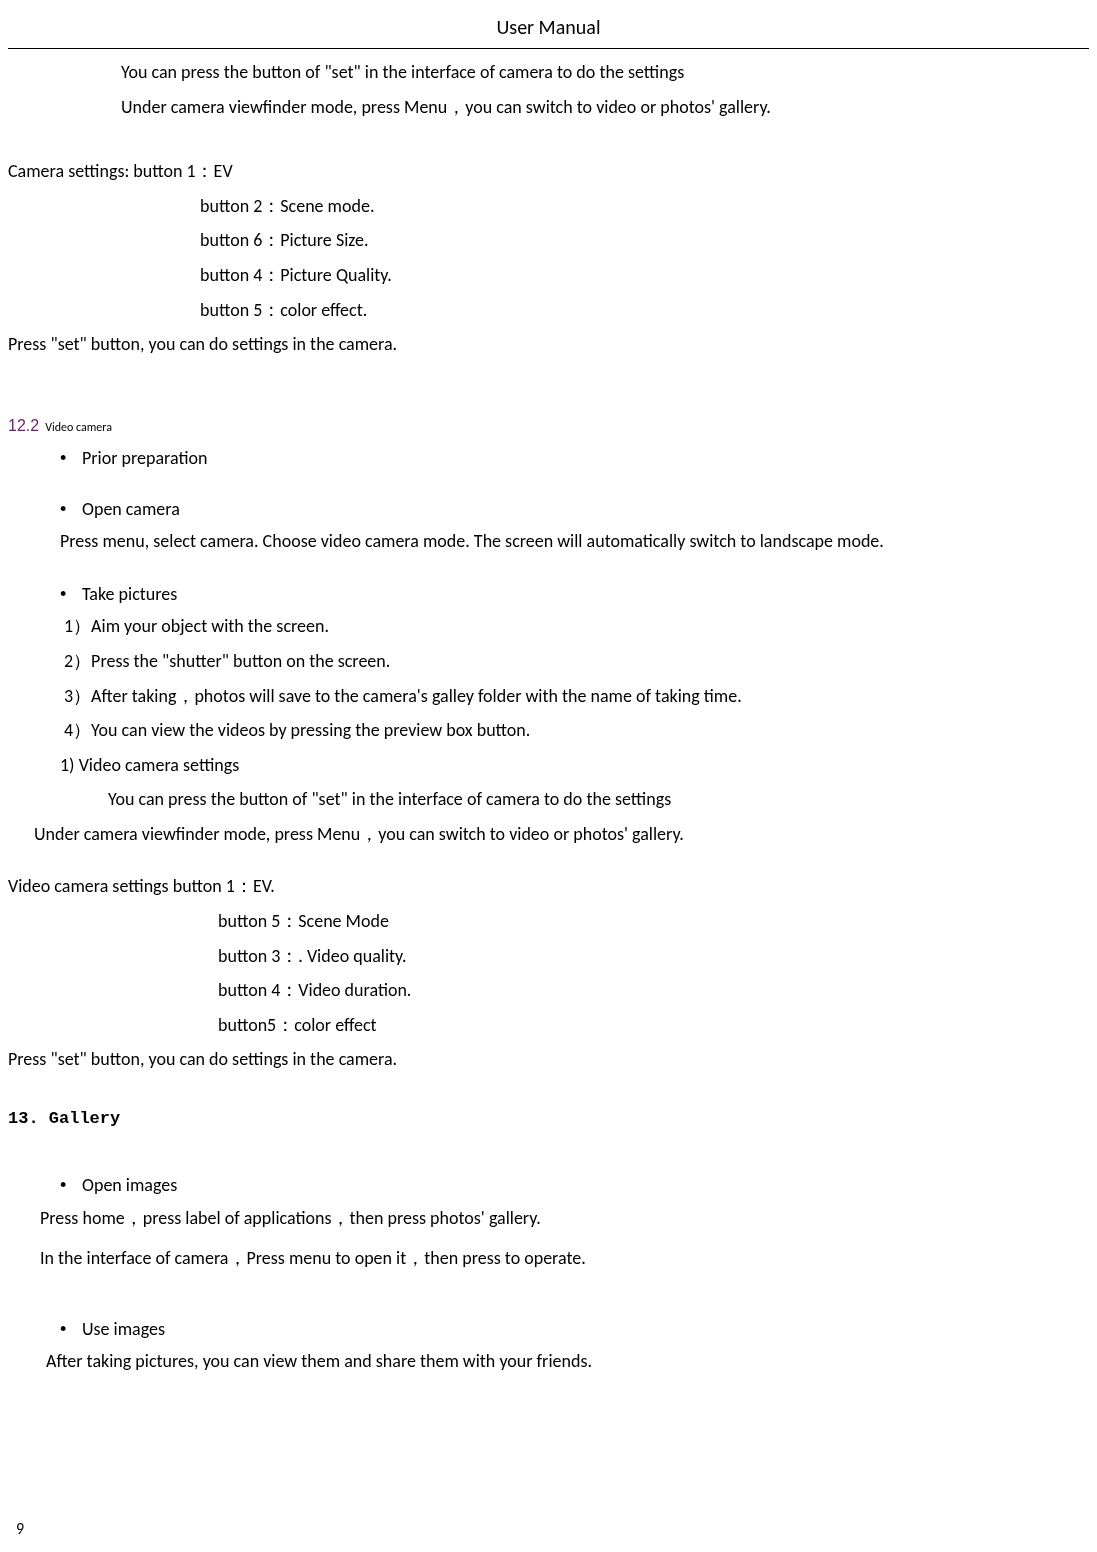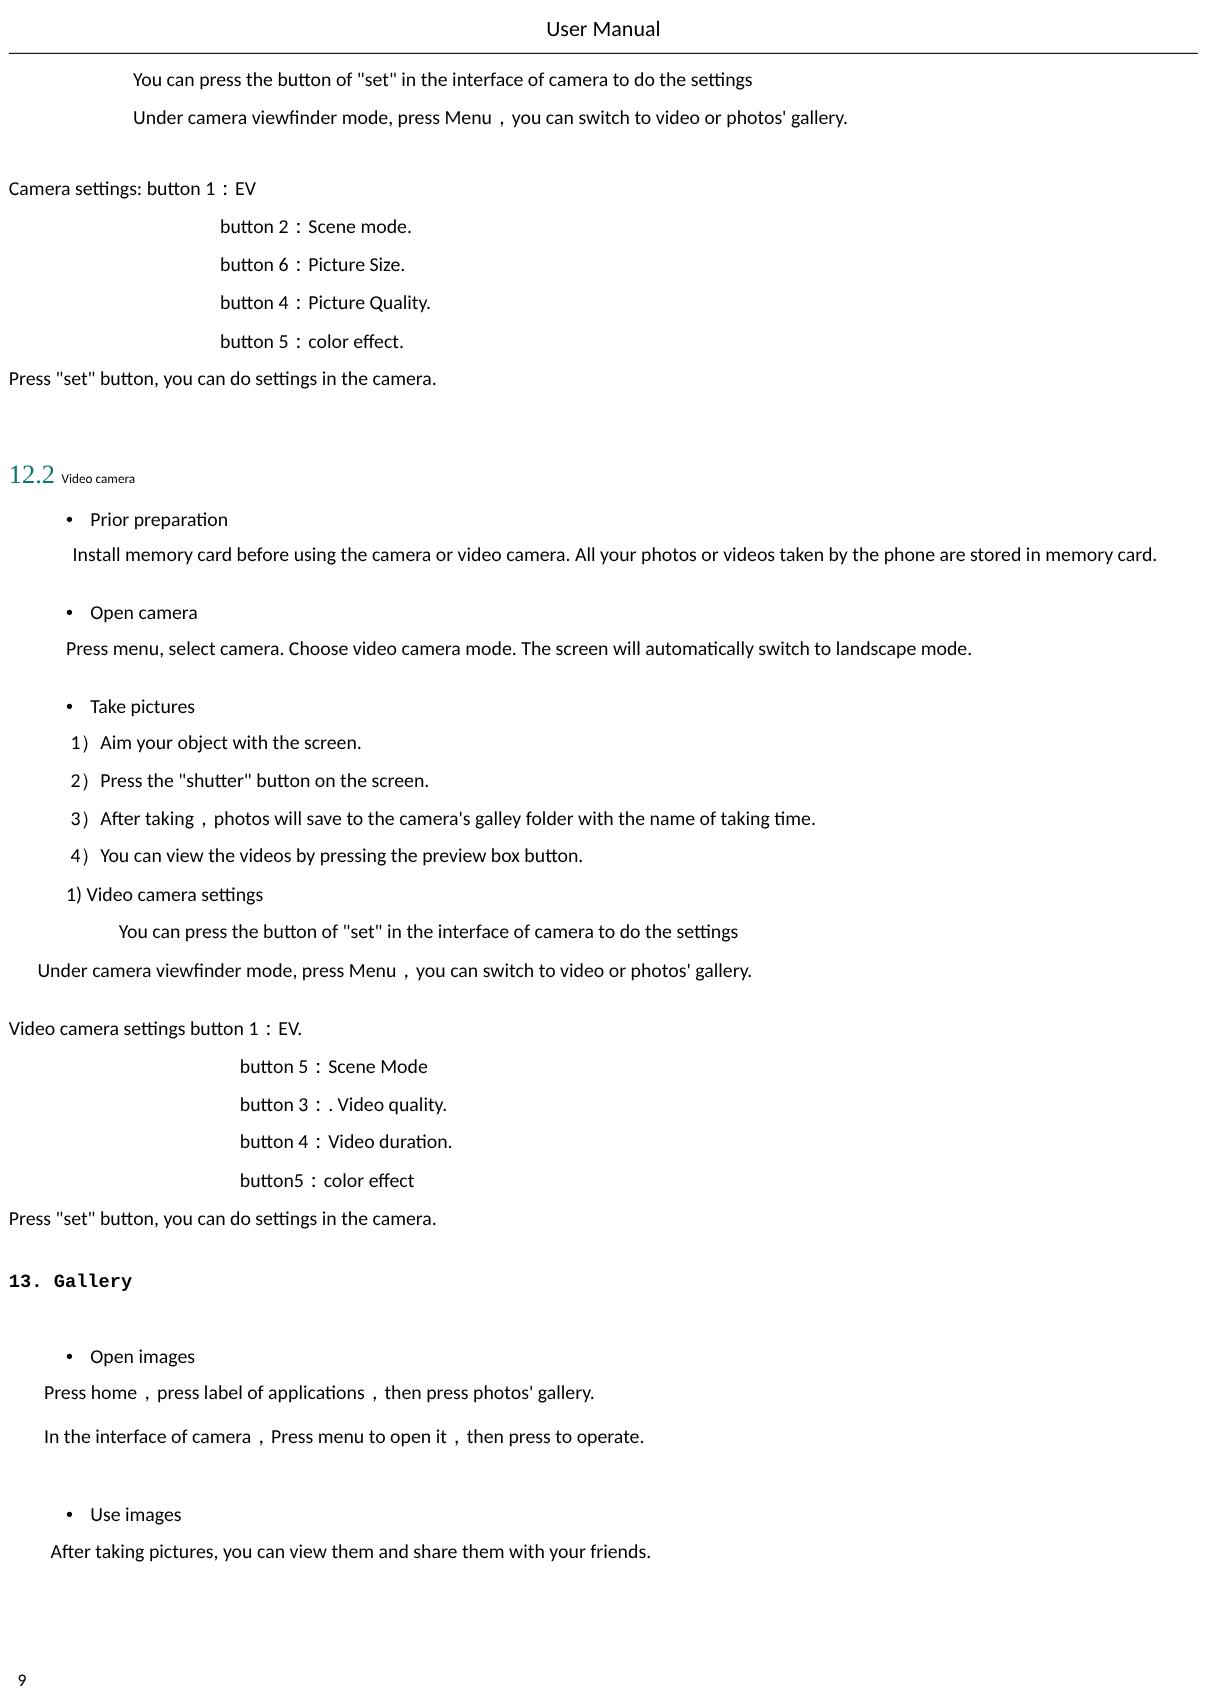--- a/index.html
+++ b/index.html
@@ -34,23 +34,23 @@
     .body-text {
       margin-bottom: 4px;
     }
     .section-gap {
       height: 30px;
     }
     .section-gap-sm {
       height: 18px;
     }
     .section-num-blue {
-      color: #0f766e;
-      font-family: Liberation Serif, serif;
-      font-size: 24px;
+      color: #701a75;
+      font-family: Liberation Sans, sans-serif;
+      font-size: 16px;
       margin-right: 2px;
     }
     .section-title {
       display: flex;
       align-items: baseline;
       margin-bottom: 4px;
     }
     .section-title .txt {
       font-size: 12px;
       margin-left: 4px;
@@ -140,21 +140,20 @@
 
   <div class="section-title">
     <span class="section-num-blue">12.2</span>
     <span class="txt">Video camera</span>
   </div>
 
   <div class="bullet-row">
     <span class="bullet">•</span>
     <span class="bullet-text">Prior preparation</span>
   </div>
-  <div class="sub-indent-2 body-text justify">Install memory card before using the camera or video camera. All your photos or videos taken by the phone are stored in memory card.</div>
 
   <div class="section-gap-sm"></div>
 
   <div class="bullet-row">
     <span class="bullet">•</span>
     <span class="bullet-text">Open camera</span>
   </div>
   <div class="sub-indent body-text">Press menu, select camera. Choose video camera mode. The screen will automatically switch to landscape mode.</div>
 
   <div class="section-gap-sm"></div>

